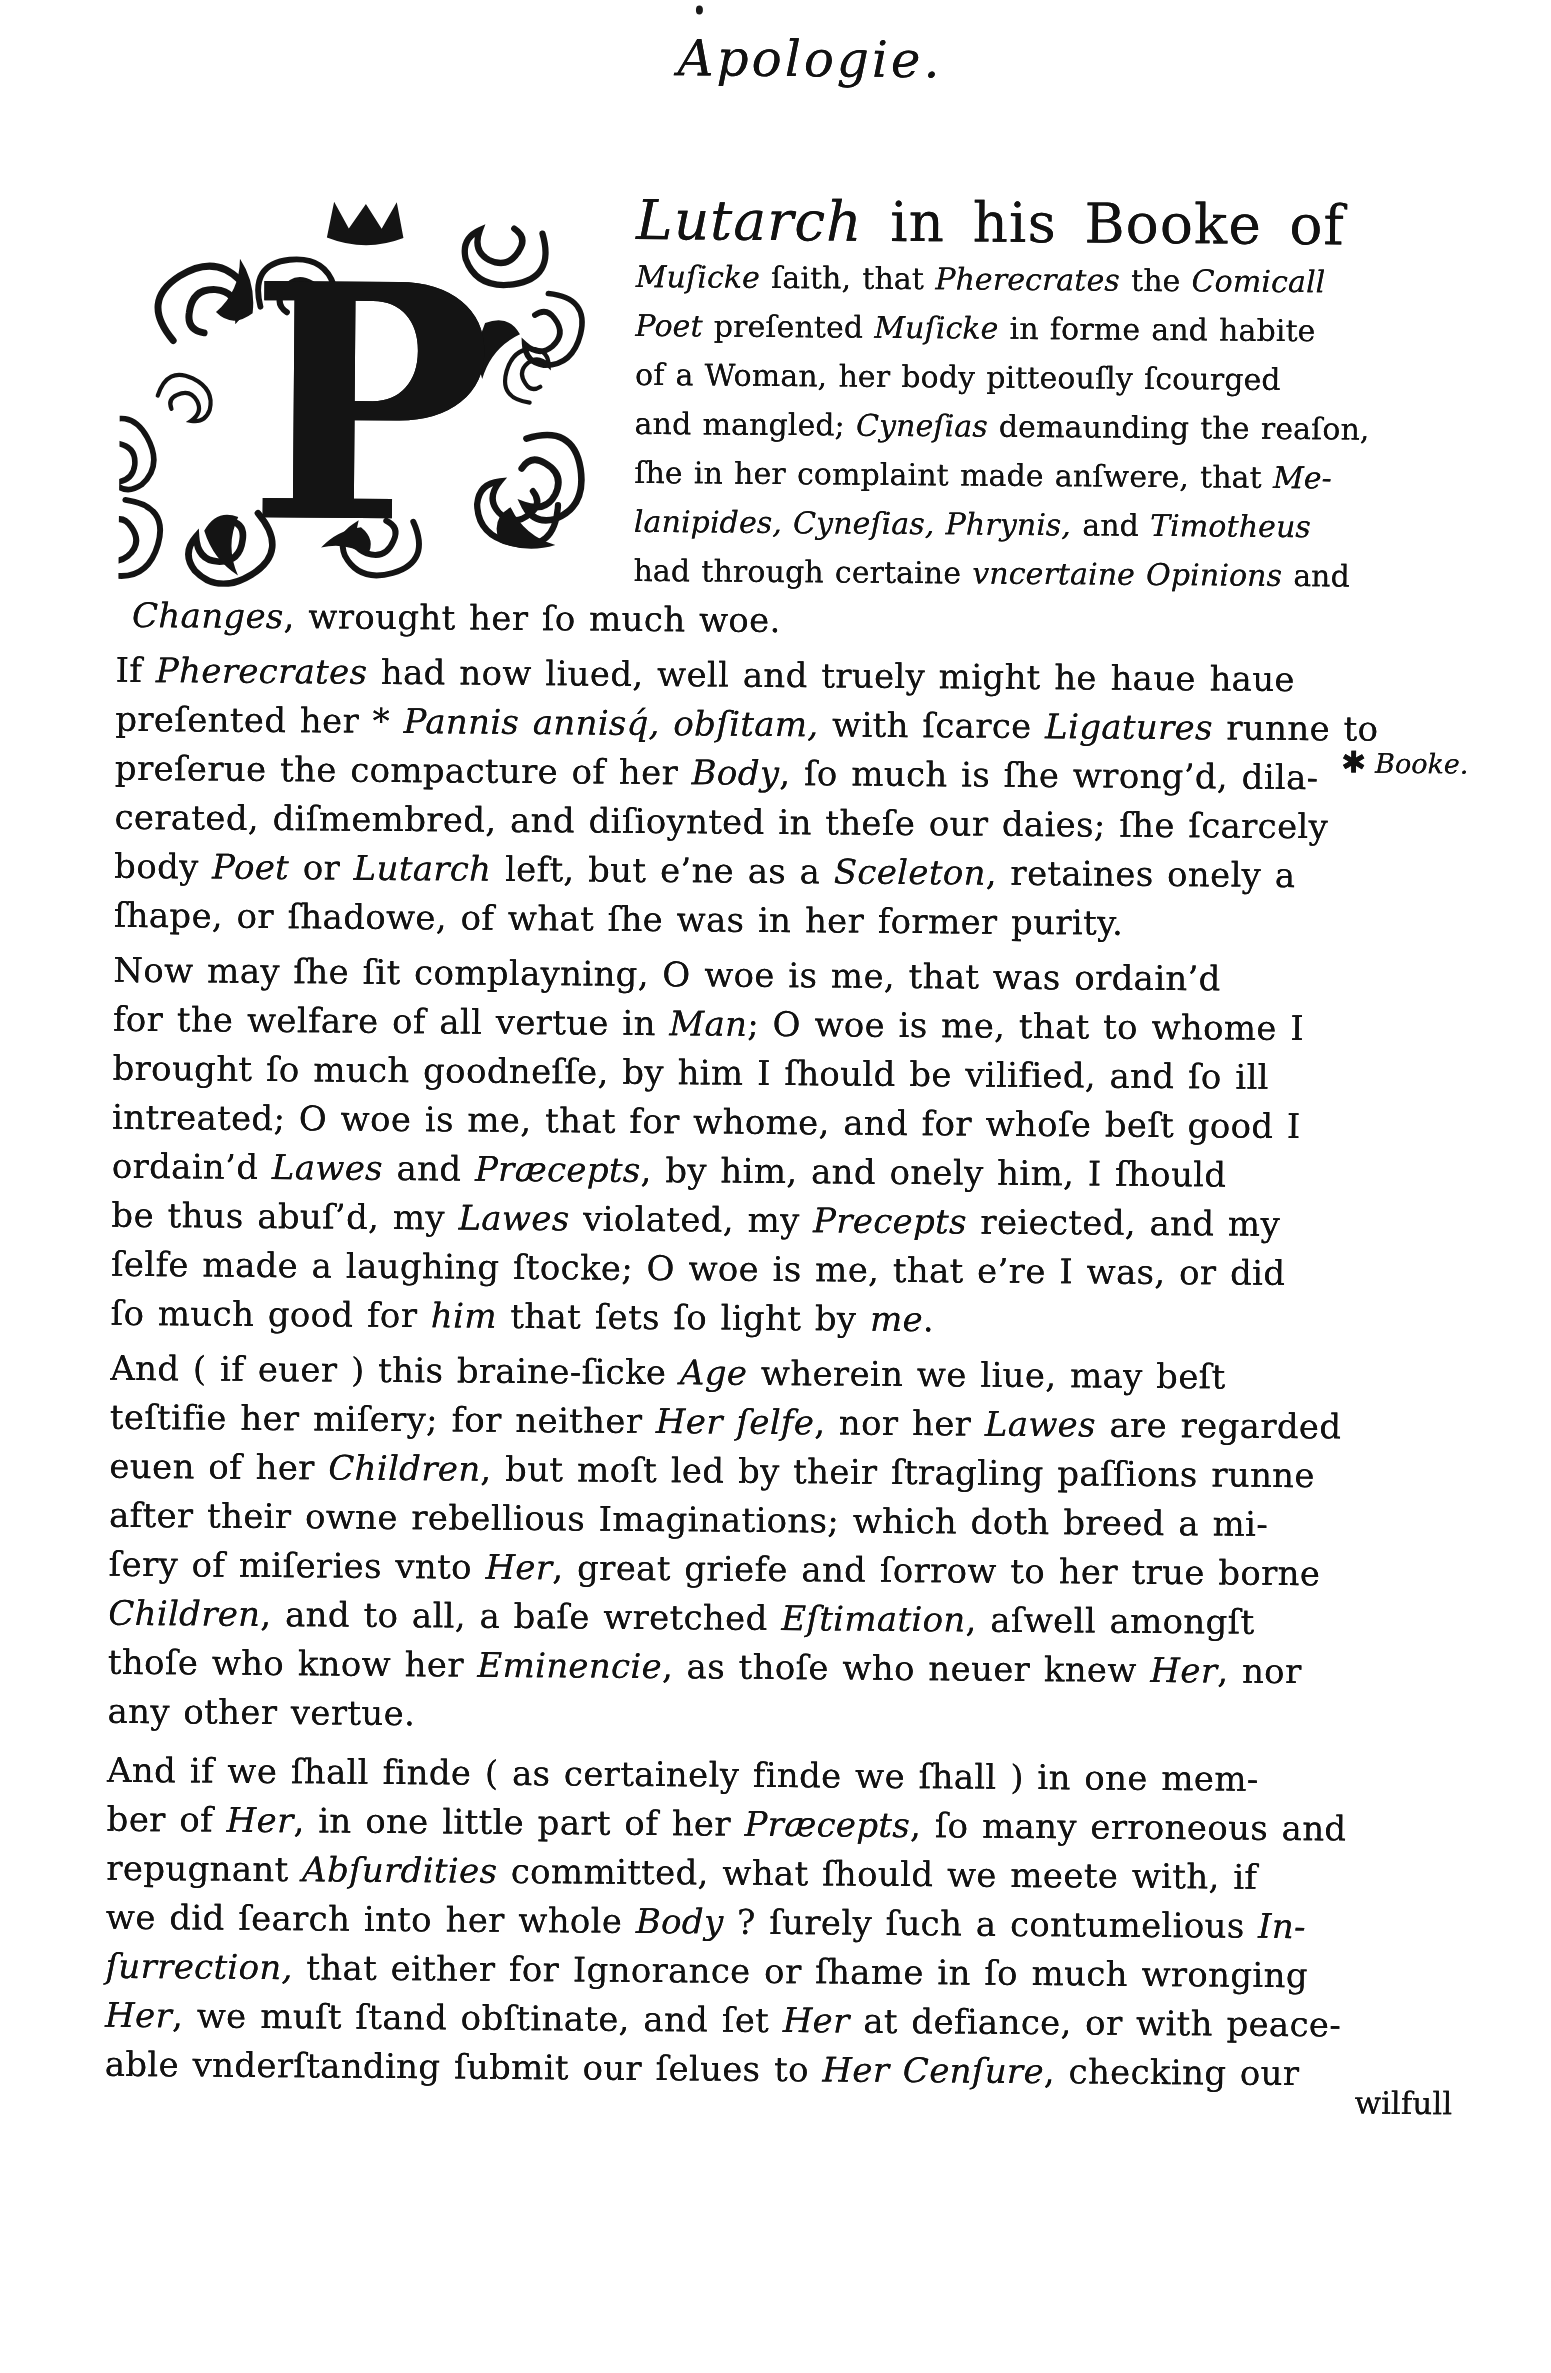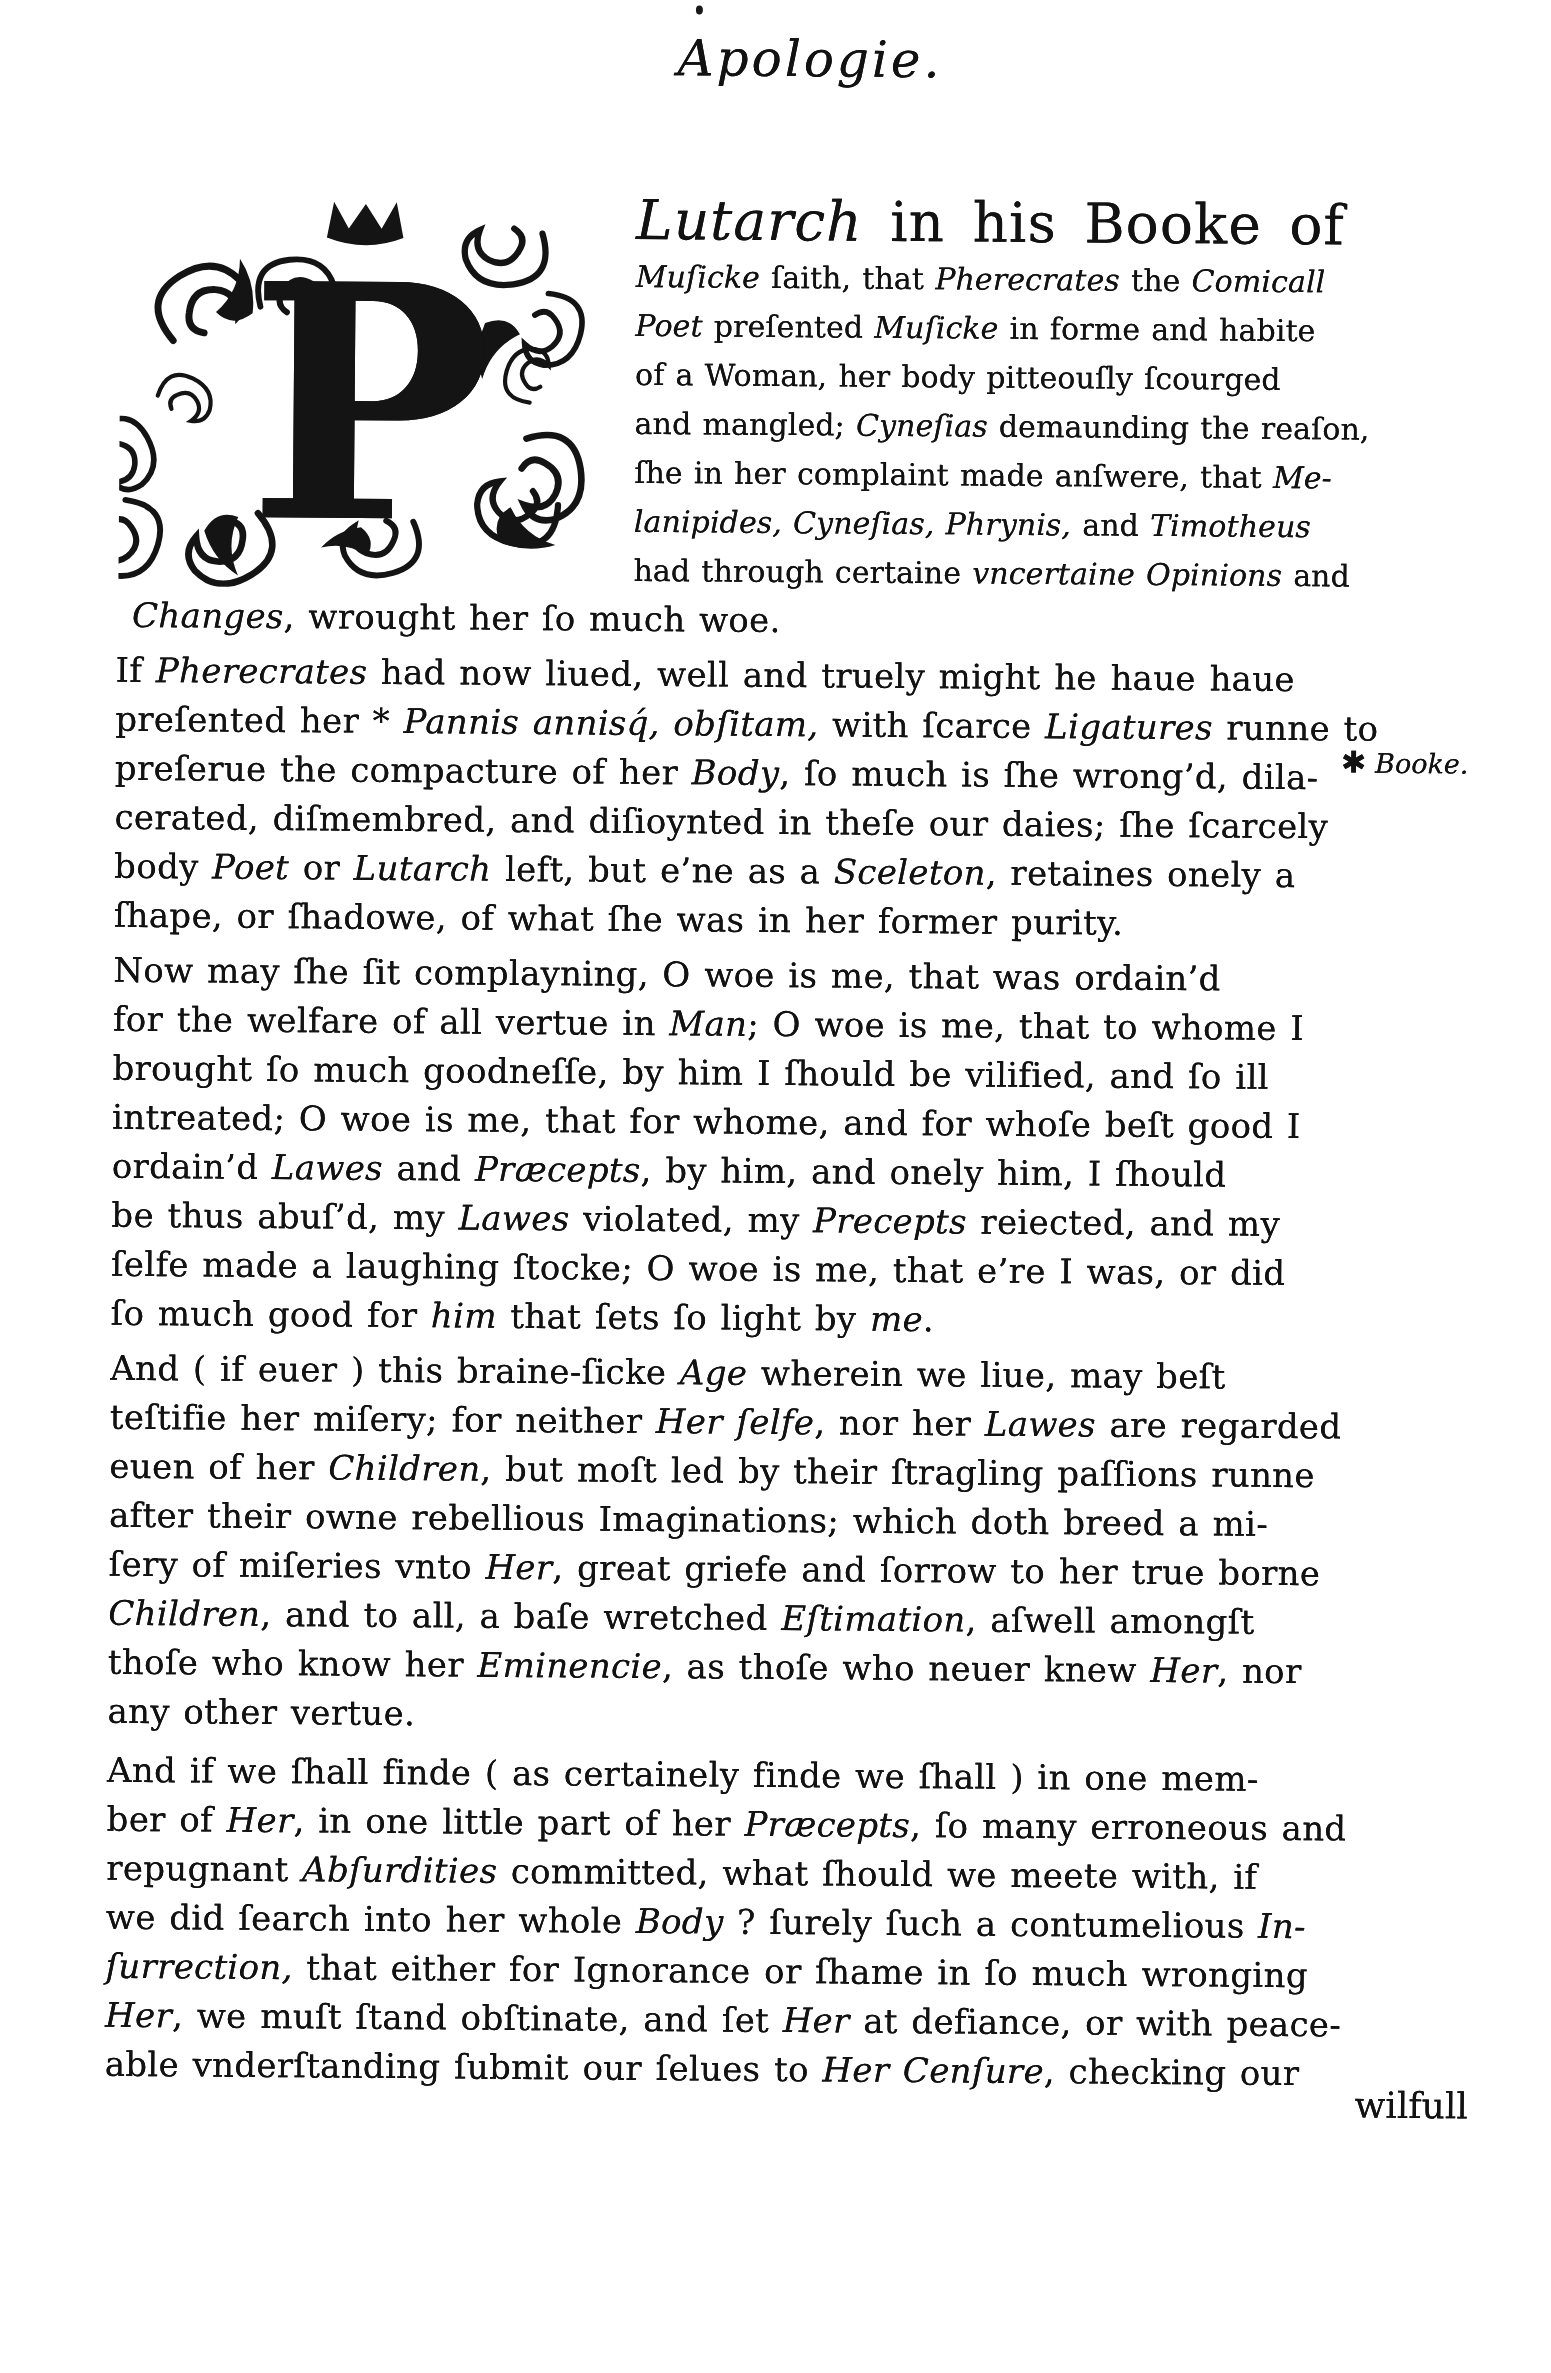--- a/index.html
+++ b/index.html
@@ -21,21 +21,21 @@
   .opening-line{margin-left:517px;font-size:55px;line-height:64px;
                 word-spacing:9px;white-space:nowrap;letter-spacing:1px;}
   .side-lines .line{margin-left:517px;font-size:30px;letter-spacing:0.1px;word-spacing:1.5px;}
   .closing-line{margin-left:16px;}
   .para{margin-top:6px;}
   .para-last{margin-top:10px;}
   .margin-note{position:absolute;left:1347px;top:740px;font-size:27px;
                font-style:italic;white-space:nowrap;text-shadow:0 0 0.5px currentColor;}
   .margin-note .sym{font-style:normal;font-family:"DejaVu Sans",sans-serif;
                     font-size:30px;margin-right:9px;}
-  .catchword{position:absolute;left:1371px;top:2080px;font-size:36px;
+  .catchword{position:absolute;left:1371px;top:2080px;font-size:31px;
              text-shadow:0 0 0.5px currentColor;}
   .speck{position:absolute;left:696px;top:6px;width:7px;height:9px;
          background:#1a1a1a;border-radius:50%;}
 </style>
 </head>
 <body>
 
 <div class="sheet">
   <div class="speck"></div>
 

